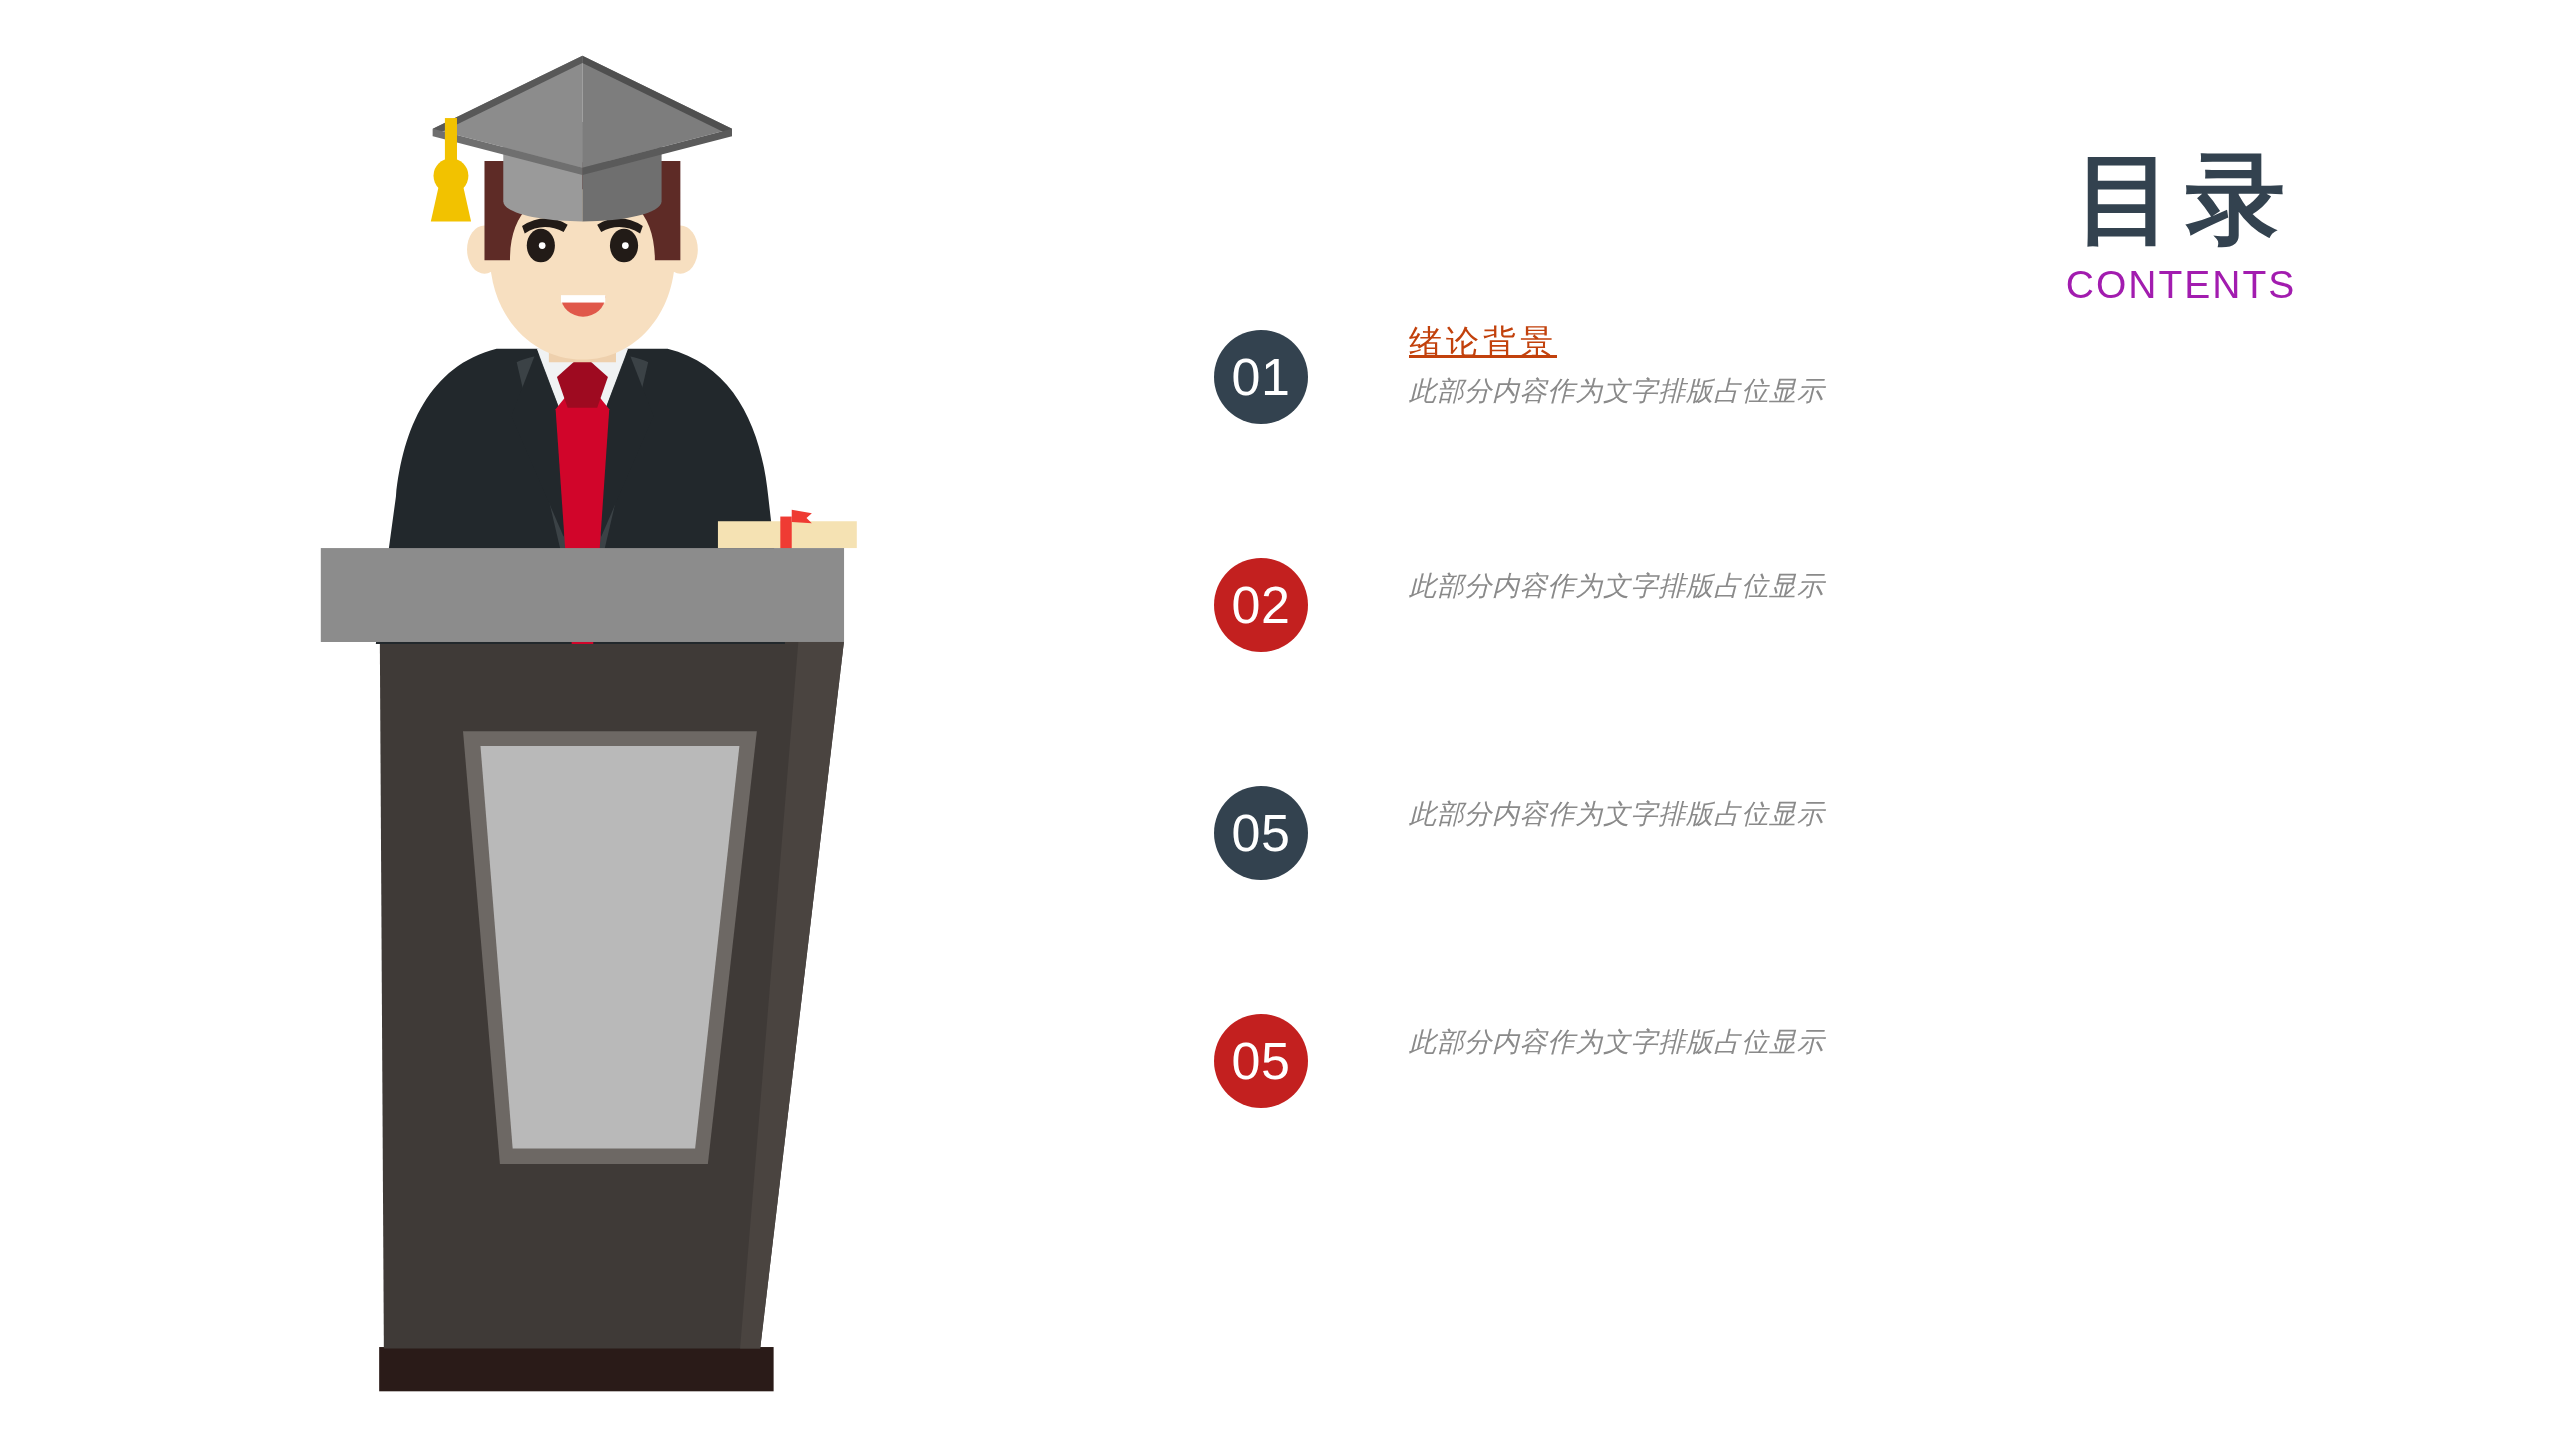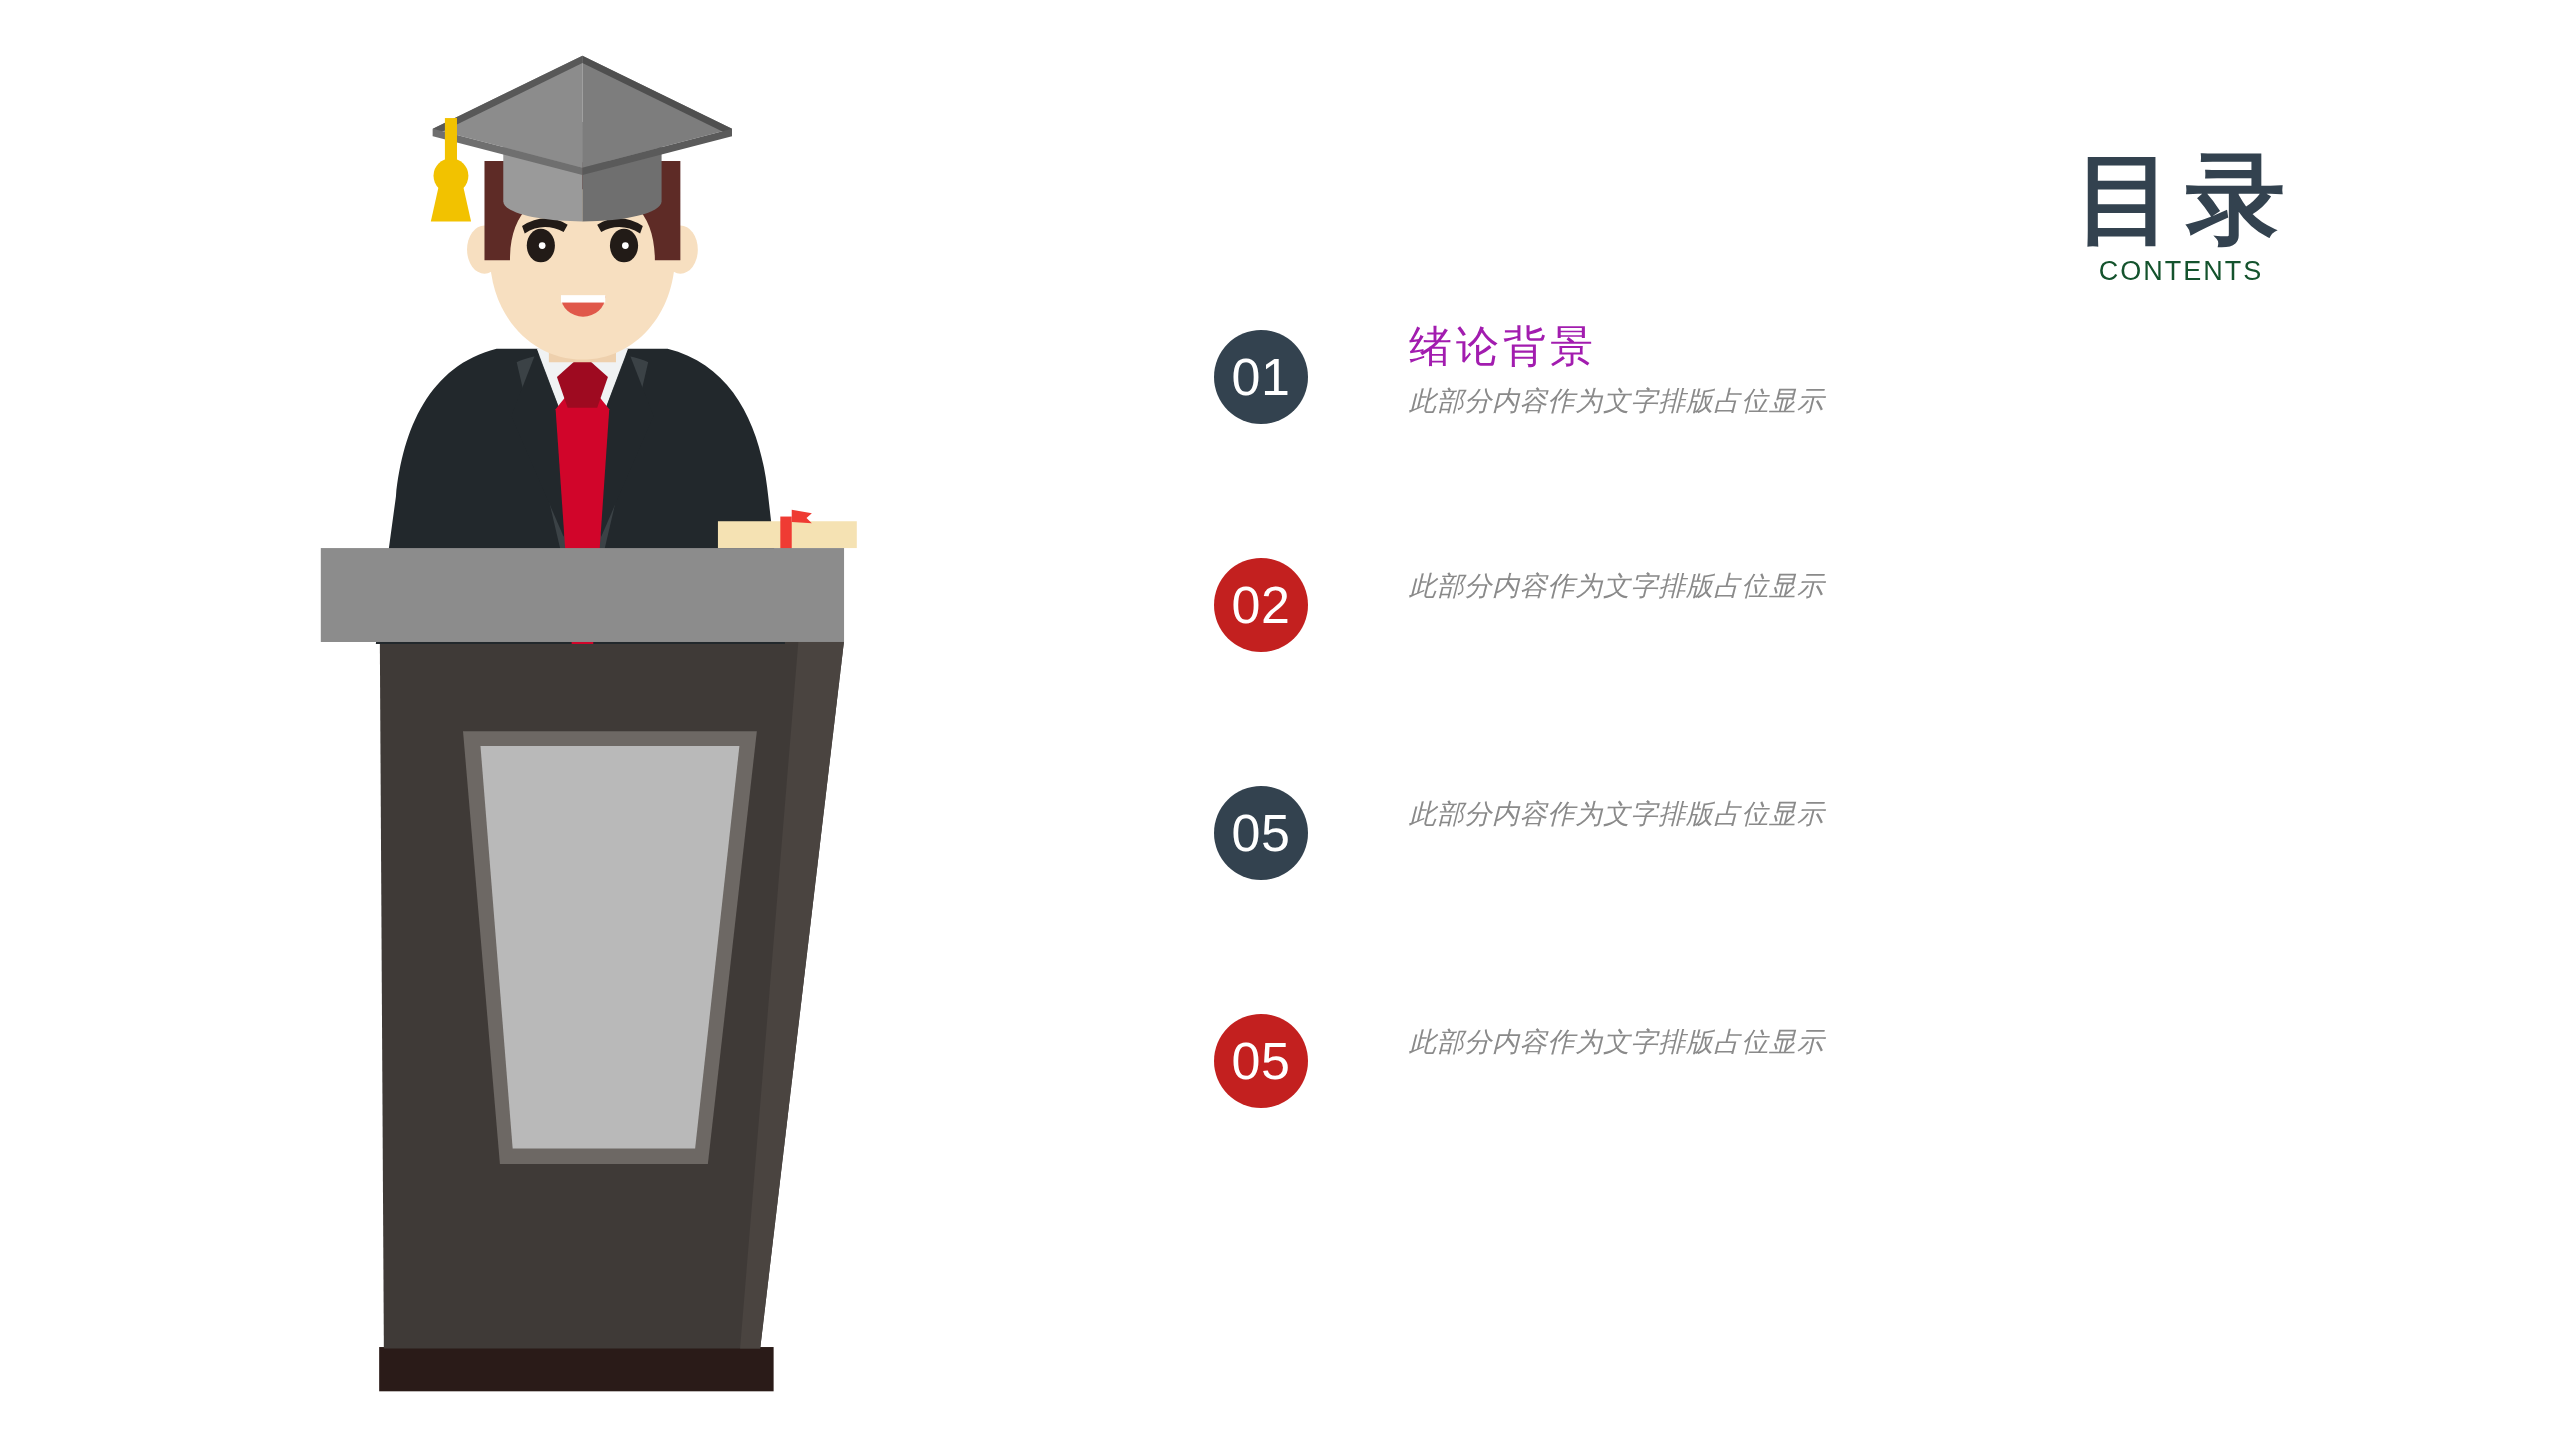--- a/index.html
+++ b/index.html
@@ -48,25 +48,25 @@
   #contents-title {
     font-size: 99px;
     line-height: 1.0;
     font-weight: 700;
     color: #33424f;
     letter-spacing: 12px;
     text-indent: 12px;
     font-family: "DejaVu Sans", "Liberation Sans", sans-serif;
   }
   #contents-subtitle {
-    margin-top: 10px;
-    font-size: 27px;
-    line-height: 1.0;
-    font-weight: 400;
-    color: #14532d;
+    margin-top: 17px;
+    font-size: 39px;
+    line-height: 1.0;
+    font-weight: 400;
+    color: #a21caf;
     letter-spacing: 2px;
     text-indent: 2px;
     font-family: "Liberation Sans", sans-serif;
   }
 
   
   #agenda {
     position: absolute;
     left: 1214px;
     top: 330px;
@@ -98,26 +98,27 @@
   .agenda-badge.navy { background: #33424f; }
   .agenda-badge.red  { background: #c3201f; }
 
   .agenda-text {
     position: absolute;
     left: 195px;
     top: -5.4px;
     width: 604px;
   }
   .agenda-title {
-    font-size: 43px;
-    line-height: 1.0;
-    color: #a21caf;
+    font-size: 33px;
+    line-height: 1.0;
+    color: #c2410c;
     font-weight: 400;
     letter-spacing: 4px;
     font-family: "DejaVu Sans", "Liberation Sans", sans-serif;
+    text-decoration: underline;
   }
   .agenda-desc {
     margin-top: 19px;
     font-size: 27px;
     line-height: 1.0;
     color: #8a8a8a;
     font-weight: 400;
     letter-spacing: 0.7px;
     font-family: "DejaVu Sans", "Liberation Sans", sans-serif;
     font-style: italic;

